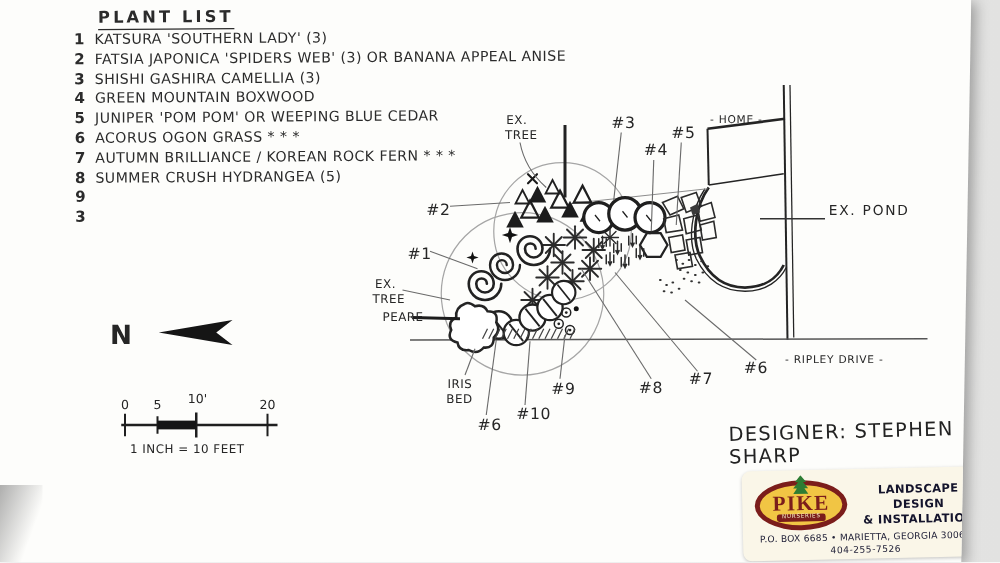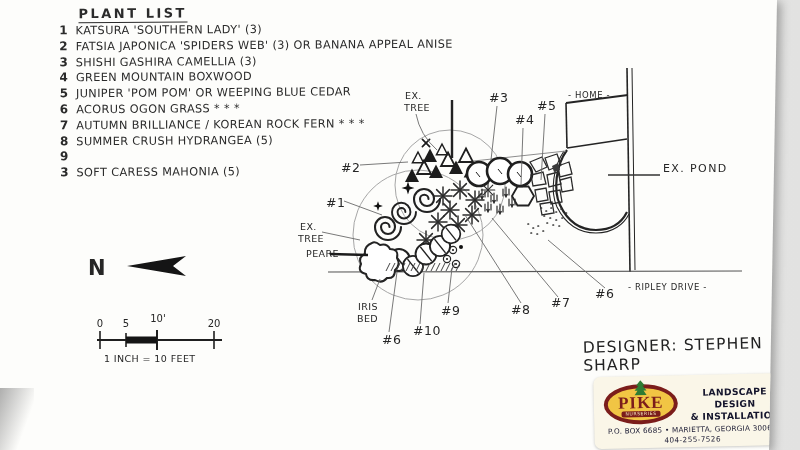--- a/index.html
+++ b/index.html
@@ -89,21 +89,20 @@
           </div>
       <div class="plist-row">
             <span class="pnum">8</span>
             <span class="ptxt">SUMMER CRUSH HYDRANGEA (5)</span>
           </div>
       <div class="plist-row">
             <span class="pnum">9</span>
           </div>
       <div class="plist-row">
             <span class="pnum">3</span>
-            <span class="ptxt">SOFT CARESS MAHONIA (5)</span>
           </div>
     </div>
 
     <svg class="plan" width="800" height="450" viewBox="0 0 800 450">
       <defs>
         <g id="star" stroke="#2b2b2b" stroke-width="1.5" stroke-linecap="round">
           <line x1="-9" y1="0" x2="9" y2="0"></line>
               <line x1="0" y1="-9" x2="0" y2="9"></line>
           <line x1="-6.4" y1="-6.4" x2="6.4" y2="6.4"></line>
               <line x1="-6.4" y1="6.4" x2="6.4" y2="-6.4"></line>

